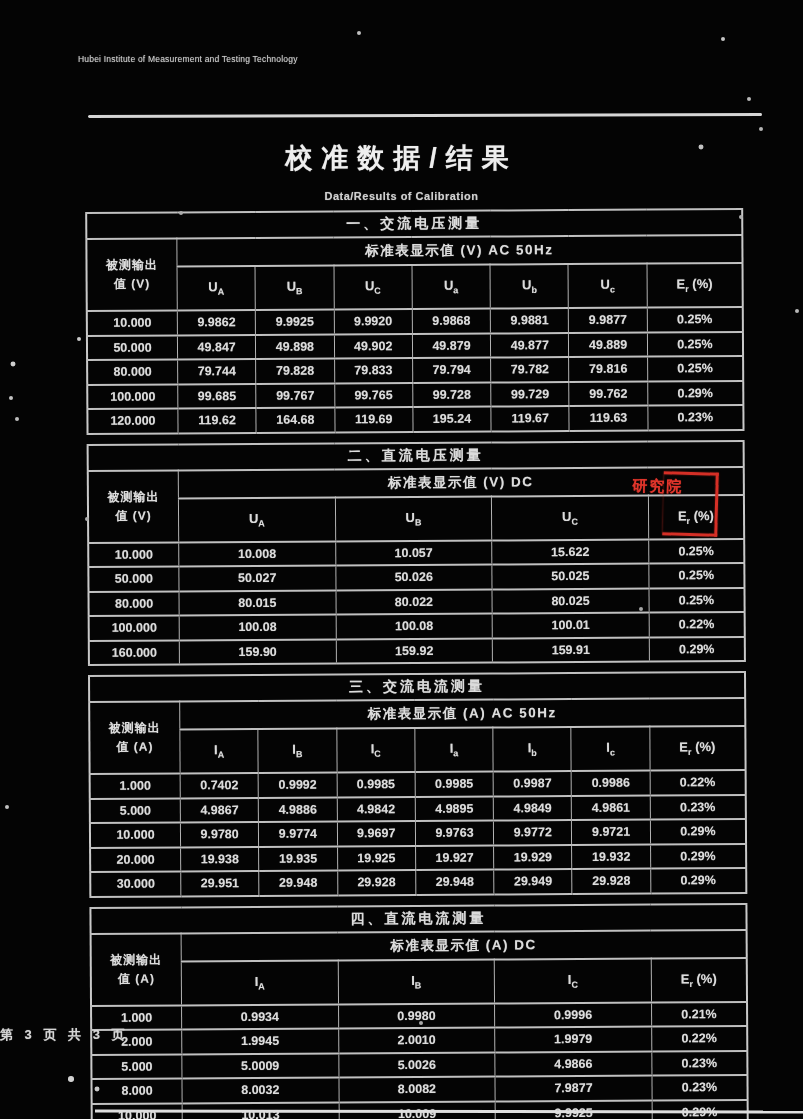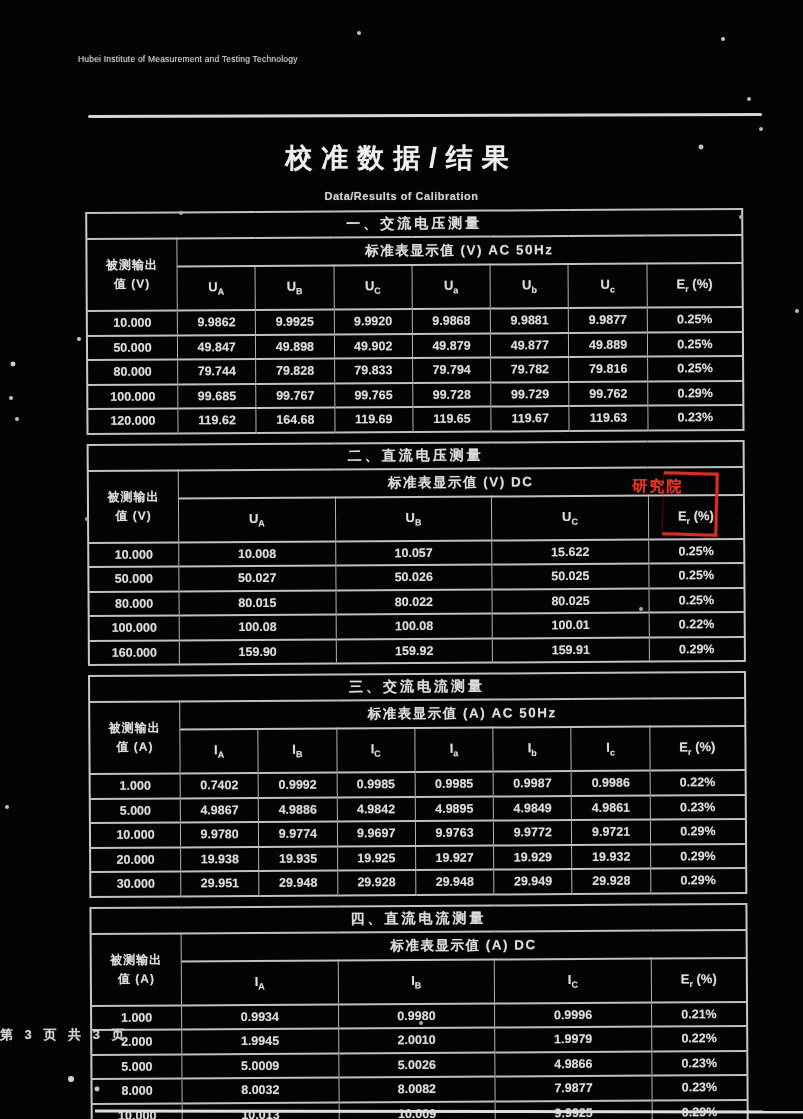--- a/index.html
+++ b/index.html
@@ -152,21 +152,21 @@
             <td>99.728</td>
             <td>99.729</td>
             <td>99.762</td>
             <td>0.29%</td>
           </tr>
           <tr class="data-row">
             <td>120.000</td>
             <td>119.62</td>
             <td>164.68</td>
             <td>119.69</td>
-            <td>119.65</td>
+            <td>195.24</td>
             <td>119.67</td>
             <td>119.63</td>
             <td>0.23%</td>
           </tr>
         </tbody>
       </table>
       <table class="ctable">
         <colgroup>
           <col style="width: 13.8%;">
           <col>

